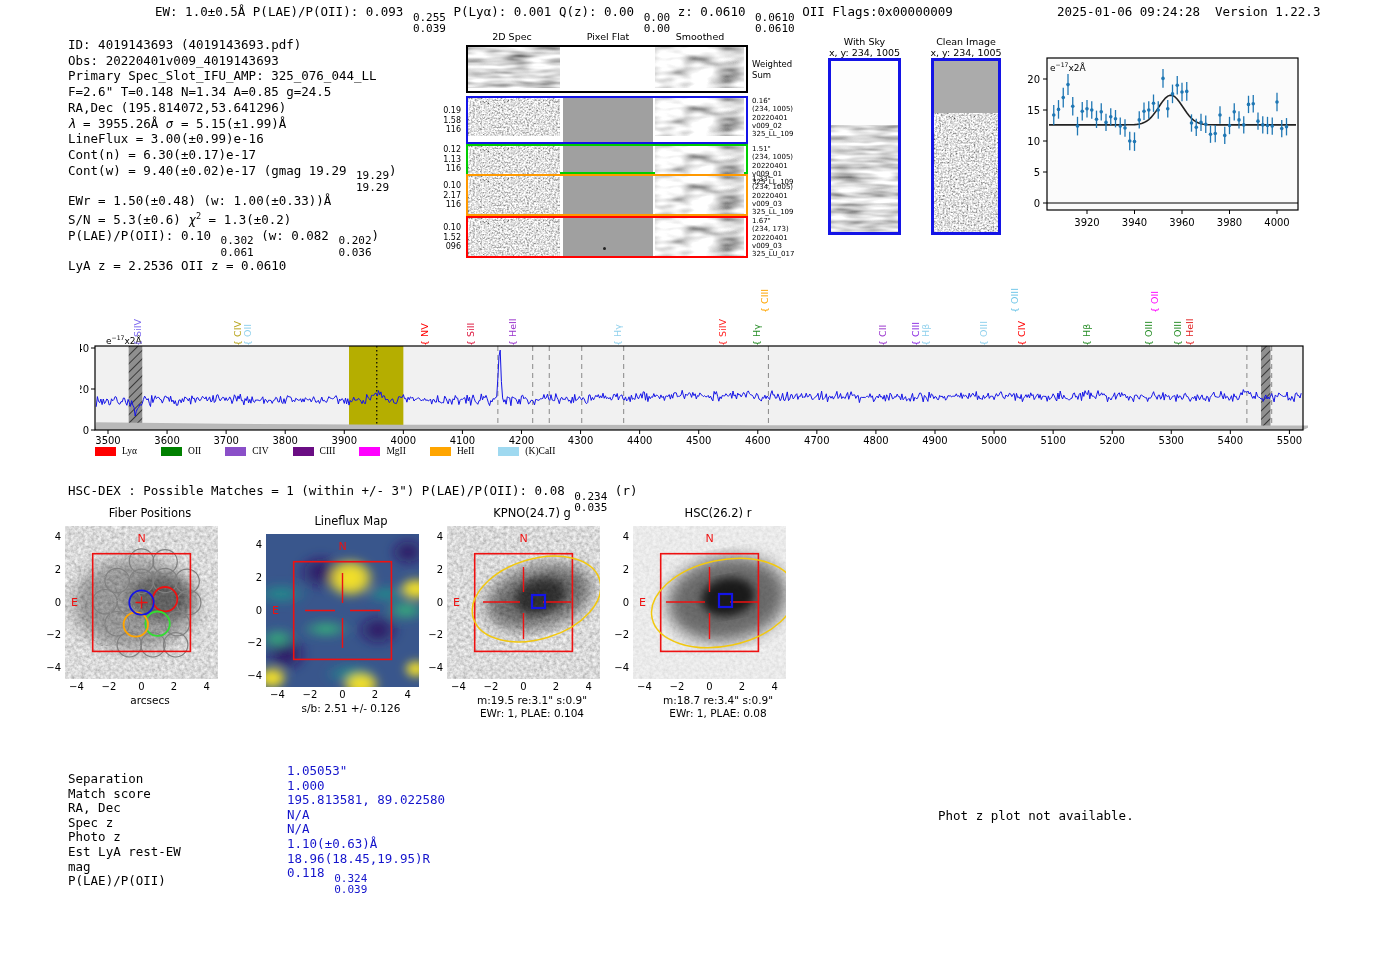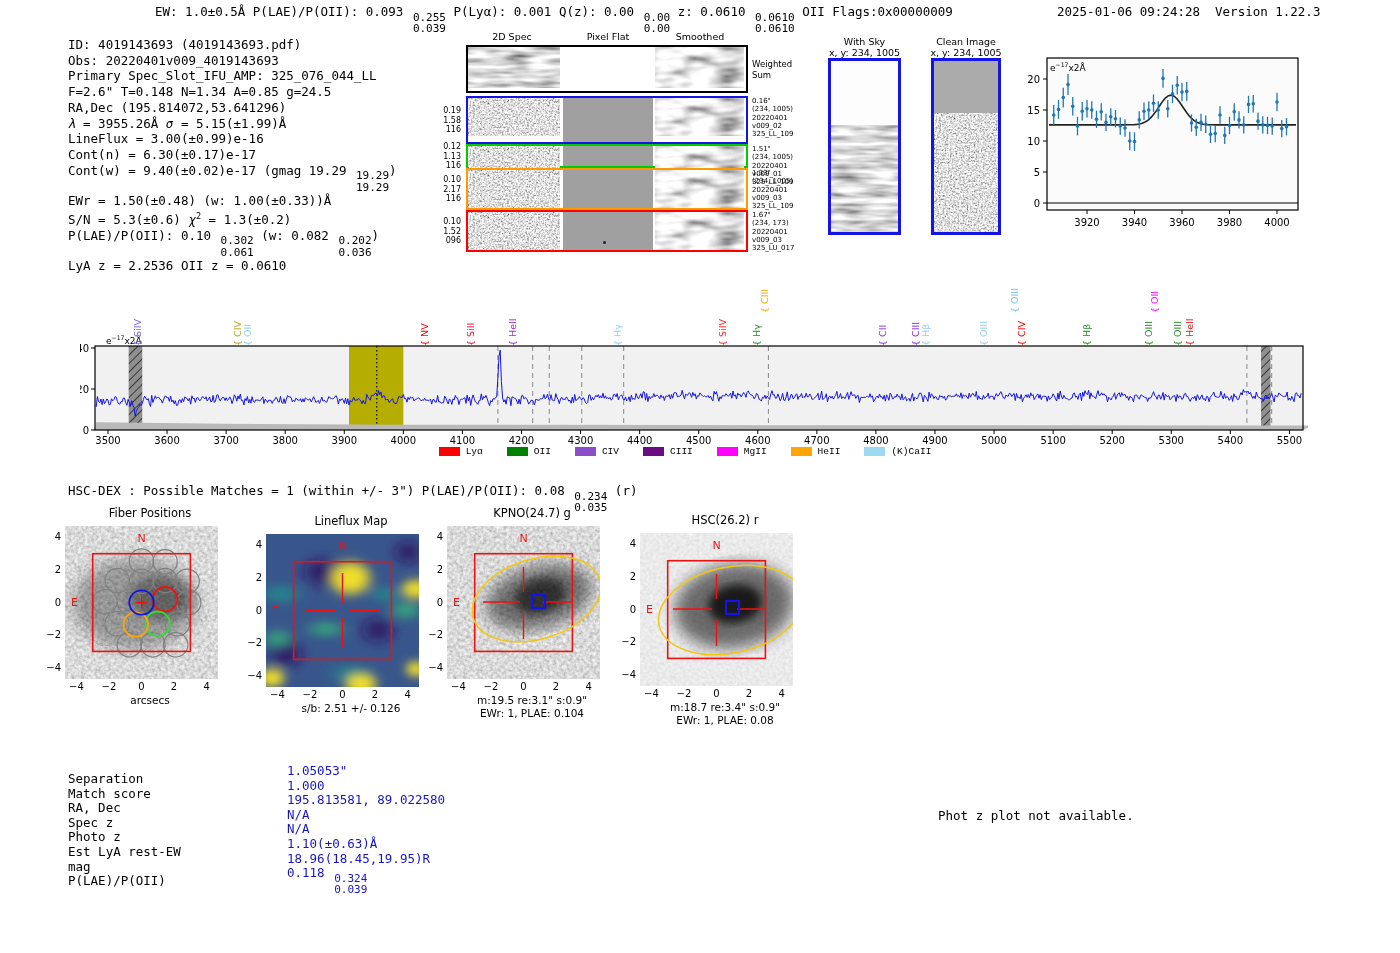--- a/index.html
+++ b/index.html
@@ -32,22 +32,22 @@
   .dot{position:absolute;left:44%;bottom:6px;width:3px;height:3px;background:#222;border-radius:50%}
   
   .skytitle{font-family:"DejaVu Sans",sans-serif;font-size:9.5px;text-align:center;line-height:11px}
   .skybox{box-sizing:border-box;border:3px solid #1414e6;background:#fff}
   
   .emlabel{position:absolute;font-family:"DejaVu Sans",sans-serif;font-size:9.5px;white-space:nowrap;
            transform-origin:0 0;transform:rotate(-90deg);letter-spacing:0px}
   
   .eann{font-family:"DejaVu Sans",sans-serif;font-size:9px;white-space:nowrap}
   
-  .legend{left:80px;top:446px;width:1210px;display:flex;justify-content:center;gap:24px;
-          font-family:Liberation Mono, monospace;font-size:9.5px;align-items:center}
+  .legend{left:95px;top:446px;width:1210px;display:flex;gap:24px;
+          font-family:Liberation Serif, serif;font-size:9.5px;align-items:center}
   .legend .item{display:flex;align-items:center;gap:6px}
   .legend .sw{width:21px;height:9px;display:inline-block}
   
   .hscline{left:68px;top:483px;font-size:12.5px;white-space:nowrap}
   
   .cutout{position:absolute;top:506px;width:192px}
   .c-title{text-align:center;padding-left:22px;font-family:"DejaVu Sans",sans-serif;font-size:11.5px;height:17px}
   .c-body{position:relative;height:153px;margin-top:3px}
   .c-body svg{position:absolute;left:22px;top:0}
   .c-yt{position:absolute;left:0;width:18px;text-align:right;font-family:"DejaVu Sans",sans-serif;font-size:10px}
@@ -221,21 +221,21 @@
             <div>116</div>
           </div>
           <div class="s2right">
             <div>0.16"</div>
             <div>(234, 1005)</div>
             <div>20220401</div>
             <div>v009_02</div>
             <div>325_LL_109</div>
           </div>
         </div>
-        <div class="s2row" style="height: 24px;">
+        <div class="s2row" style="height: 30px;">
           <div class="s2box" style="border-color: rgb(0, 204, 0);">
             <svg width="92" height="38">
               <rect x="0" y="0" width="92" height="38" fill="#999" filter="url(#nzHard)"></rect>
             </svg>
             <div class="sep" style="width: 3px;"></div>
             <div class="flat" style="width: 90px;"></div>
             <div class="sep" style="width: 2px;"></div>
             <svg width="89" height="38">
               <rect x="0" y="0" width="89" height="38" fill="#999" filter="url(#nzSmooth)"></rect>
             </svg>
@@ -714,21 +714,21 @@
         <div class="c-xt" style="left: 33.3936px;">−4</div>
         <div class="c-xt" style="left: 65.9468px;">−2</div>
         <div class="c-xt" style="left: 98.5px;">0</div>
         <div class="c-xt" style="left: 131.053px;">2</div>
         <div class="c-xt" style="left: 163.606px;">4</div>
       </div>
     <div class="c-cap">m:19.5 re:3.1" s:0.9"</div>
     <div class="c-cap">EWr: 1, PLAE: 0.104</div>
   </figure>
 
-  <figure class="cutout" style="left:611px;margin:7px">
+  <figure class="cutout" style="left:611px;margin:0">
     <div class="c-title">HSC(26.2) r</div>
     <div class="c-body">
       <svg width="153" height="153">
         <rect x="0" y="0" width="153" height="153" fill="#f4f4f4"></rect>
         <g opacity="0.35">
             <rect x="0" y="0" width="153" height="153" fill="#ccc" filter="url(#nzKp)"></rect>
           </g>
         <g opacity="0.55">
             <ellipse cx="94" cy="73" rx="60" ry="42" fill="#000" filter="url(#blur8)" transform="rotate(-10 94 73)"></ellipse>
           </g>

